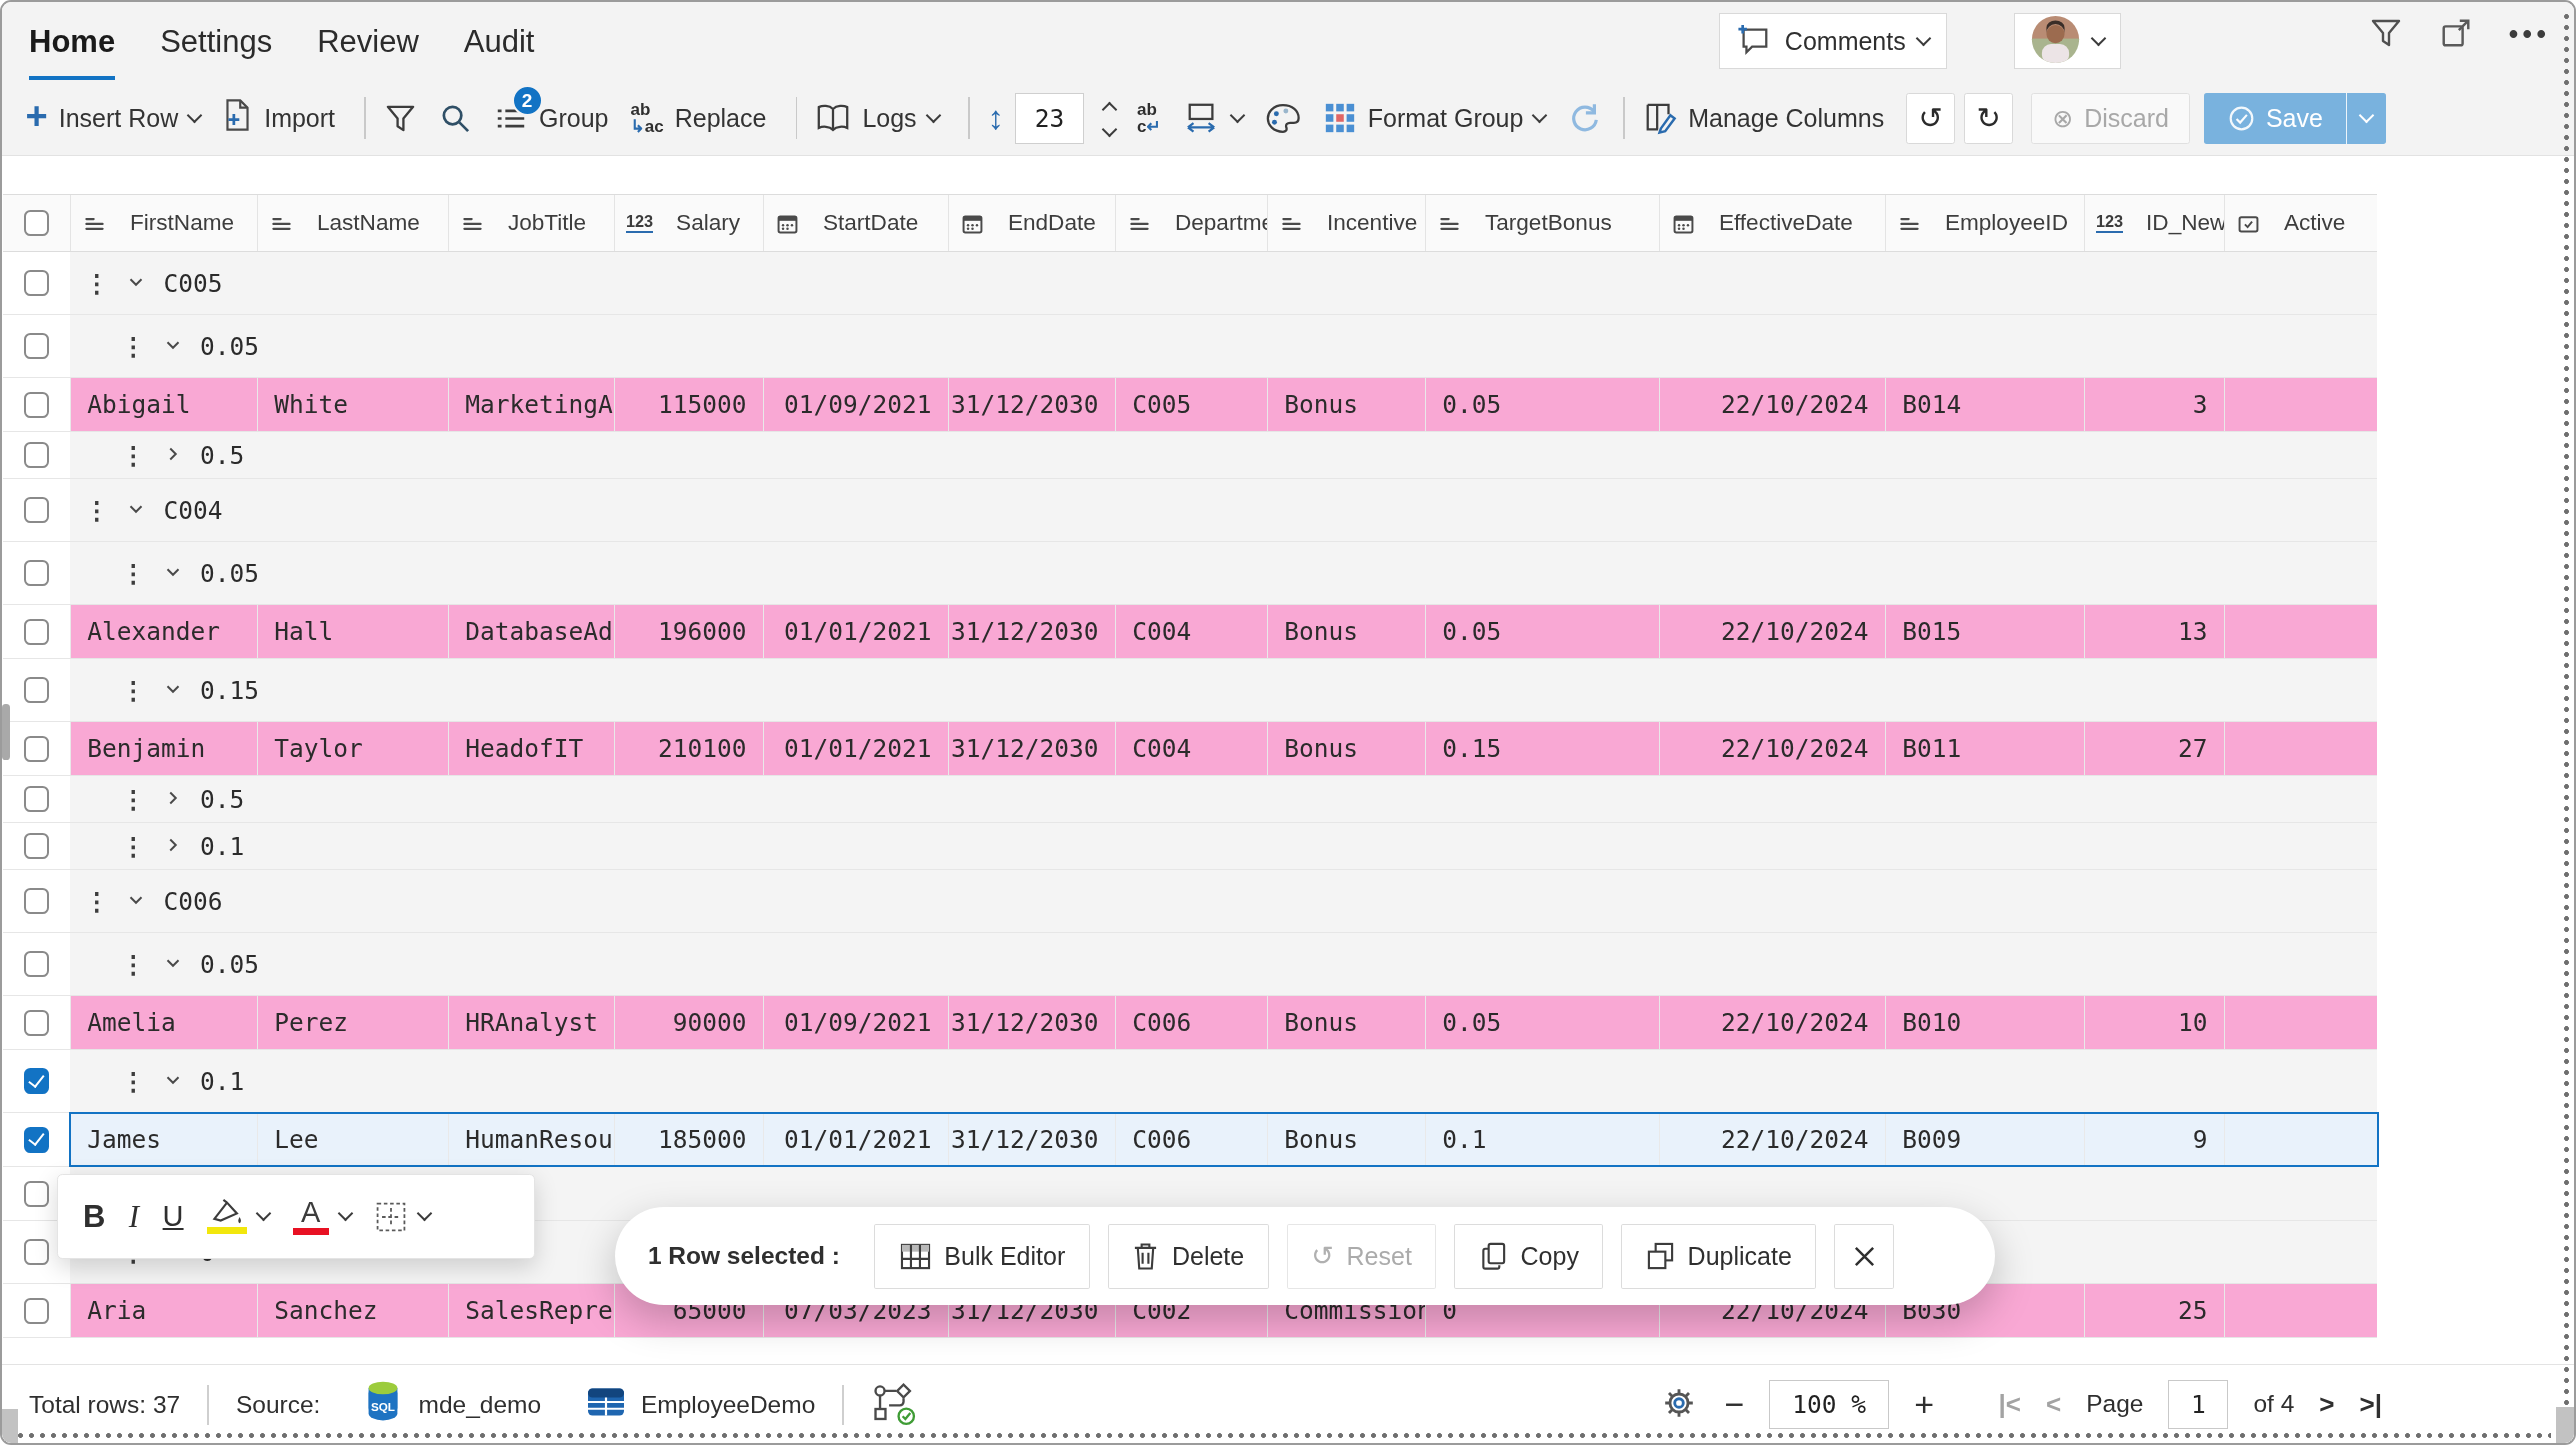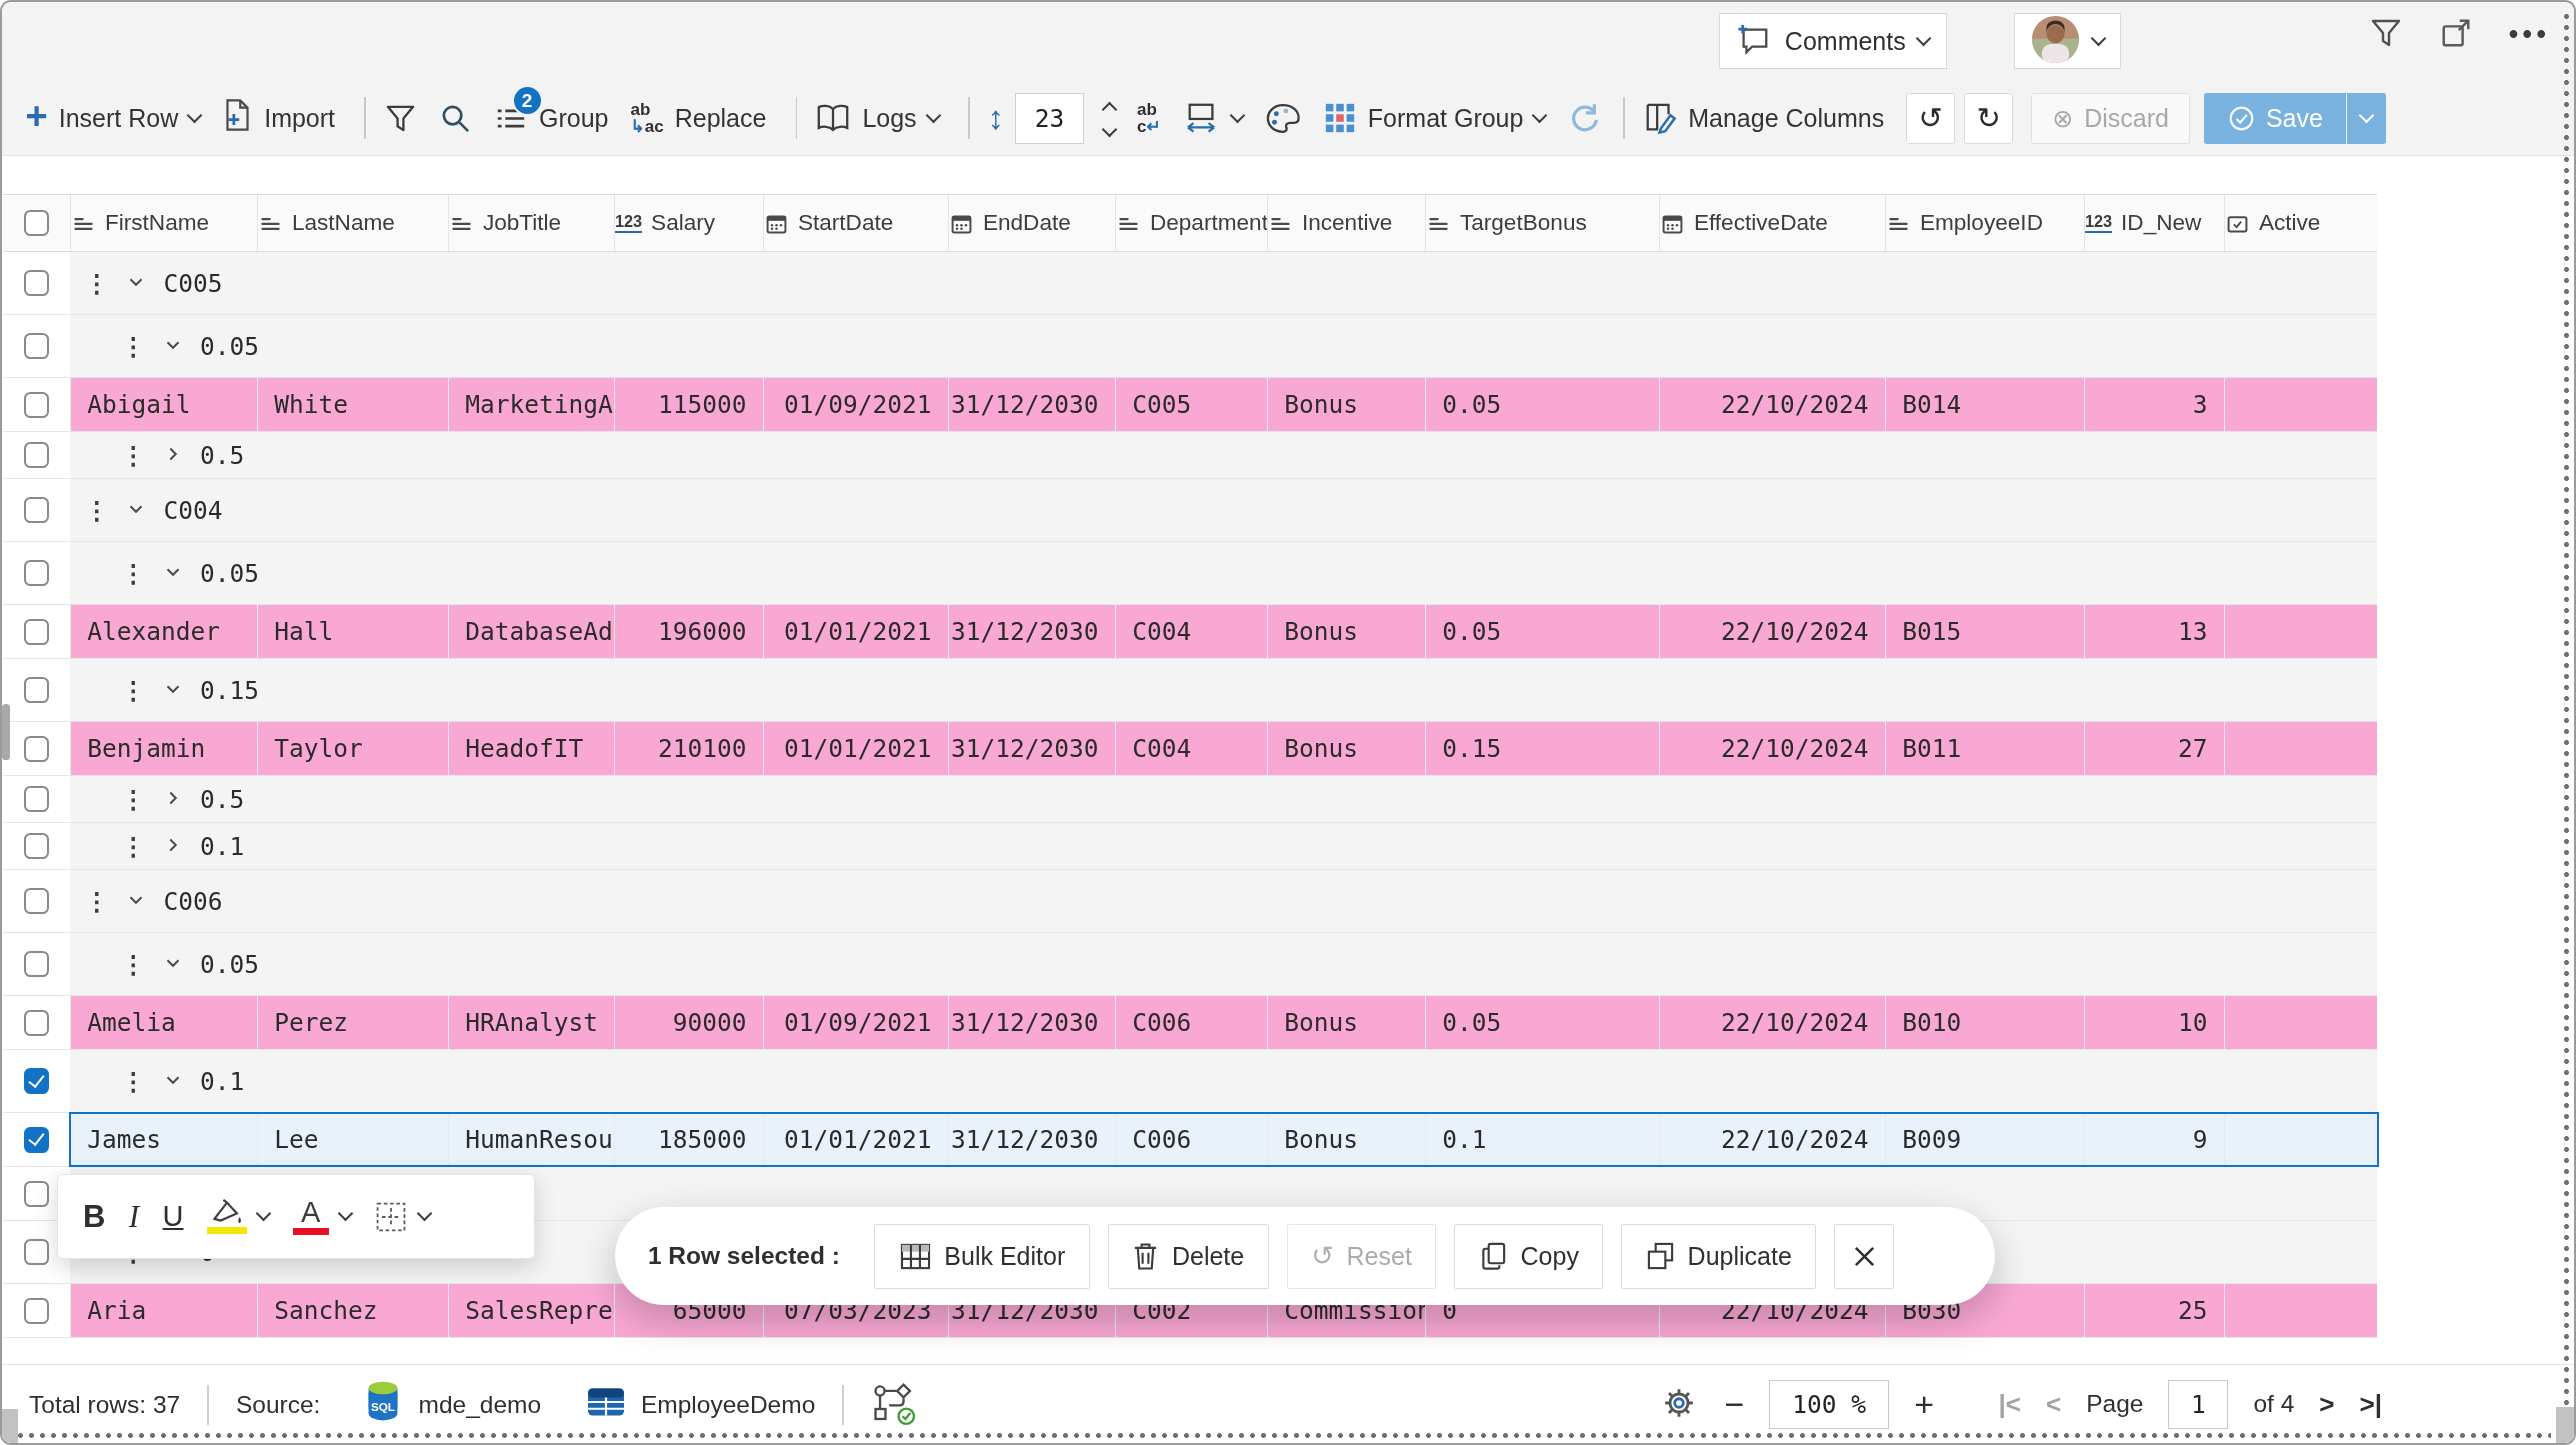--- a/index.html
+++ b/index.html
@@ -53,21 +53,21 @@
   .btn.save { height:51px; padding:0 23.5px; background:#79b2de; border:none; color:#fff; border-radius:2.7px 0 0 2.7px; }
   .save-chev { width:40px; height:51px; background:#79b2de; border-left:1.8px solid rgba(255,255,255,.85);
                border-radius:0 2.7px 2.7px 0; display:flex; align-items:center; justify-content:center; }
   .mla { margin-left:auto; }
 
   
   .grid { position:absolute; top:192px; left:0.9px; width:2377px; }
   .grid-header { display:flex; height:58px; background:#fafafa; border-top:0.9px solid #dcdcdc;
                  border-bottom:0.9px solid #dcdcdc; width:2374px; }
   .hcb-cell { width:67px; flex:none; display:flex; align-items:center; justify-content:center; }
-  .hcell { display:flex; align-items:center; gap:9px; border-left:0.9px solid #e4e4e4;
+  .hcell { display:flex; align-items:center; gap:23px; padding-left:11px; border-left:0.9px solid #e4e4e4;
            font-size:22.6px; color:#3d3d3d; flex:none; overflow:hidden; white-space:nowrap; }
   .c123 { font-size:16.3px; font-weight:bold; color:#3c3c3c; border-bottom:2.7px solid #2a6bae; line-height:1.05; flex:none; }
   .cicon { flex:none; }
   .grow { display:flex; border-bottom:0.9px solid #e6e6e6; background:#fff; width:2374px; }
   .cbcell { width:67px; flex:none; display:flex; align-items:center; justify-content:center; background:#fff; }
   .gband { flex:none; width:2307px; background:#f4f4f4; display:flex; align-items:center; gap:16.3px; }
   .gband.lvl1 { padding-left:14.5px; } .gband.lvl2 { padding-left:51px; }
   .glabel { font-family:"DejaVu Sans Mono",monospace; font-size:24.5px; color:#2b2b2b; }
   .kebab { font-size:24.5px; color:#3c3c3c; font-weight:bold; }
   .drow { display:flex; height:54px; border-bottom:0.9px solid #e6e6e6; width:2374px; background:#f9a8d4; }
@@ -133,20 +133,26 @@
   .nub.bl { left:0; bottom:0; width:16.3px; height:34px; }
   .nub.br { right:0; bottom:0; width:18px; height:36px; }
 </style>
 </head>
 <body>
 
 <div class="window">
 
   <div class="chrome">
     <div class="topbar">
+      <nav class="tabs">
+        <div class="tab active">Home</div>
+        <div class="tab">Settings</div>
+        <div class="tab">Review</div>
+        <div class="tab">Audit</div>
+      </nav>
       <div class="topbar-right">
         <div class="chipbtn">
           <span>
             <svg width="36" height="34" viewBox="0 0 38 36">
                 <path d="M8 7 h24 v18 h-15 l-6 6 v-6 h-3 z" fill="none" stroke="#4a4a4a" stroke-width="2.4"></path>
                 <path d="M7 2 v9 M2.5 6.5 h9" stroke="#2a6bae" stroke-width="2.8" fill="none"></path>
               </svg>
           </span>
           <span class="lbl">Comments</span>
           <span class="vchev"></span>

